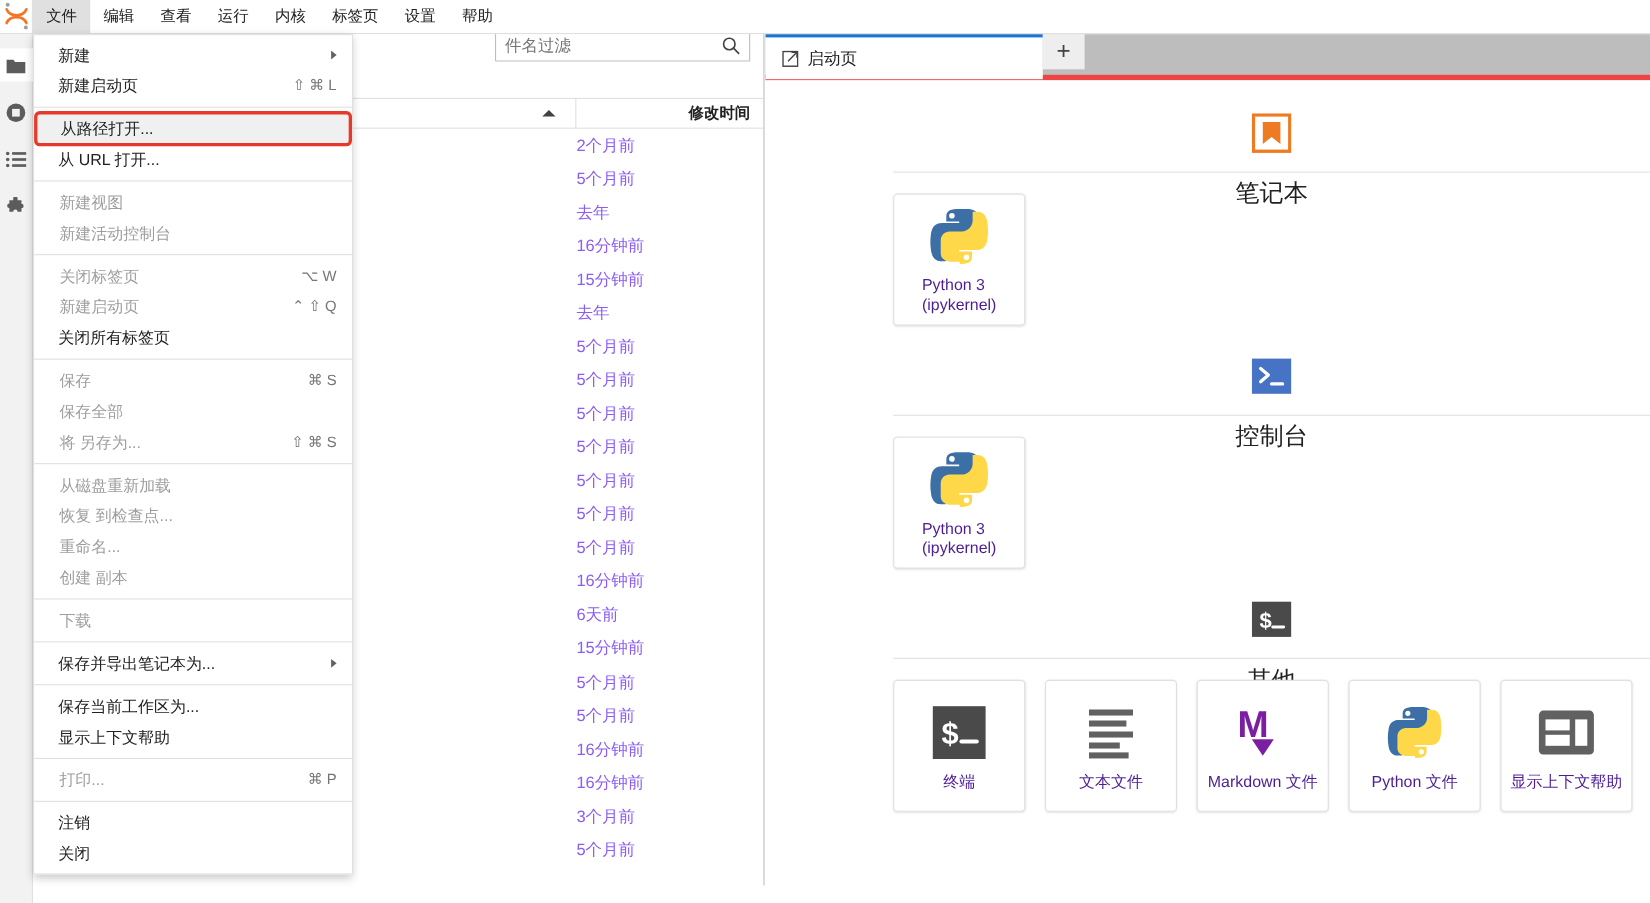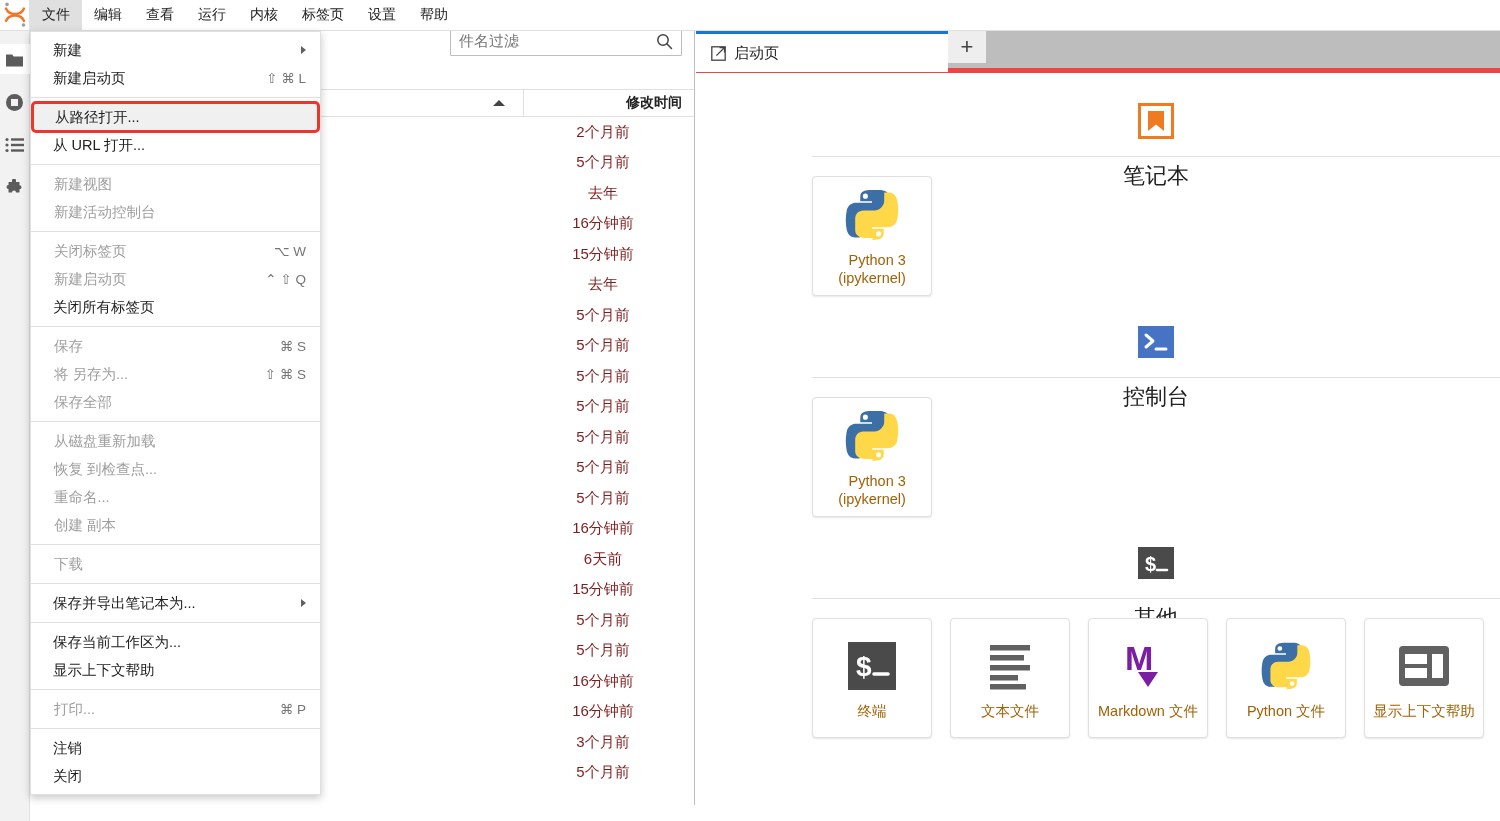--- a/index.html
+++ b/index.html
@@ -92,21 +92,21 @@
   }
   .sort-caret { width: 0; height: 0; border-left: 6px solid transparent; border-right: 6px solid transparent; border-bottom: 6px solid #424242; }
   .fph-time { width: 170px; text-align: right; padding-right: 12px; }
 
   .fp-rows { }
   .fp-row {
     display: flex; align-items: center; height: 30.5px;
     font-size: 15px; color: #212121;
   }
   .fp-row .nm { flex: 1; display: flex; align-items: center; padding-left: 20px; gap: 9px; }
-  .fp-row .tm { width: 170px; text-align: center; padding-right: 12px; color: #7f1d1d; }
+  .fp-row .tm { width: 170px; text-align: left; padding-right: 12px; color: #8b5cf6; }
   .folder-ic { width: 16px; height: 13px; flex: 0 0 16px; }
 
   
   .dropdown {
     position: absolute; top: 31px; left: 30px;
     width: 291px;
     background: #ffffff;
     border: 1px solid #e0e0e0;
     box-shadow: 0 3px 8px rgba(0,0,0,0.22);
     z-index: 60;
@@ -185,21 +185,21 @@
     width: 120px; height: 120px;
     background: #ffffff;
     border: 1px solid #e0e0e0; border-radius: 4px;
     box-shadow: 0 1px 2px rgba(0,0,0,0.10);
     display: flex; flex-direction: column; align-items: center; justify-content: center;
     gap: 6px;
     cursor: pointer;
   }
   .card .c-ic { width: 62px; height: 62px; display: flex; align-items: center; justify-content: center; }
   .card .c-lbl {
-    font-size: 14.5px; color: #a16207; text-align: right; line-height: 1.22;
+    font-size: 14.5px; color: #4c1d95; text-align: left; line-height: 1.22;
     padding: 0 4px;
   }
   .sec-gap-a { height: 28px; }
   .sec-gap-b { height: 28px; }
   .other-cards { gap: 18px; }
 </style>
 </head>
 <body>
 
 <div id="app">
@@ -418,25 +418,25 @@
       </div>
       <div class="mrow">
         <span class="lbl">关闭所有标签页</span>
       </div>
       <div class="msep"></div>
       <div class="mrow disabled">
         <span class="lbl">保存</span>
         <span class="sc">⌘ S</span>
       </div>
       <div class="mrow disabled">
+        <span class="lbl">保存全部</span>
+      </div>
+      <div class="mrow disabled">
         <span class="lbl">将 另存为...</span>
         <span class="sc">⇧ ⌘ S</span>
-      </div>
-      <div class="mrow disabled">
-        <span class="lbl">保存全部</span>
       </div>
       <div class="msep"></div>
       <div class="mrow disabled">
         <span class="lbl">从磁盘重新加载</span>
       </div>
       <div class="mrow disabled">
         <span class="lbl">恢复 到检查点...</span>
       </div>
       <div class="mrow disabled">
         <span class="lbl">重命名...</span>

